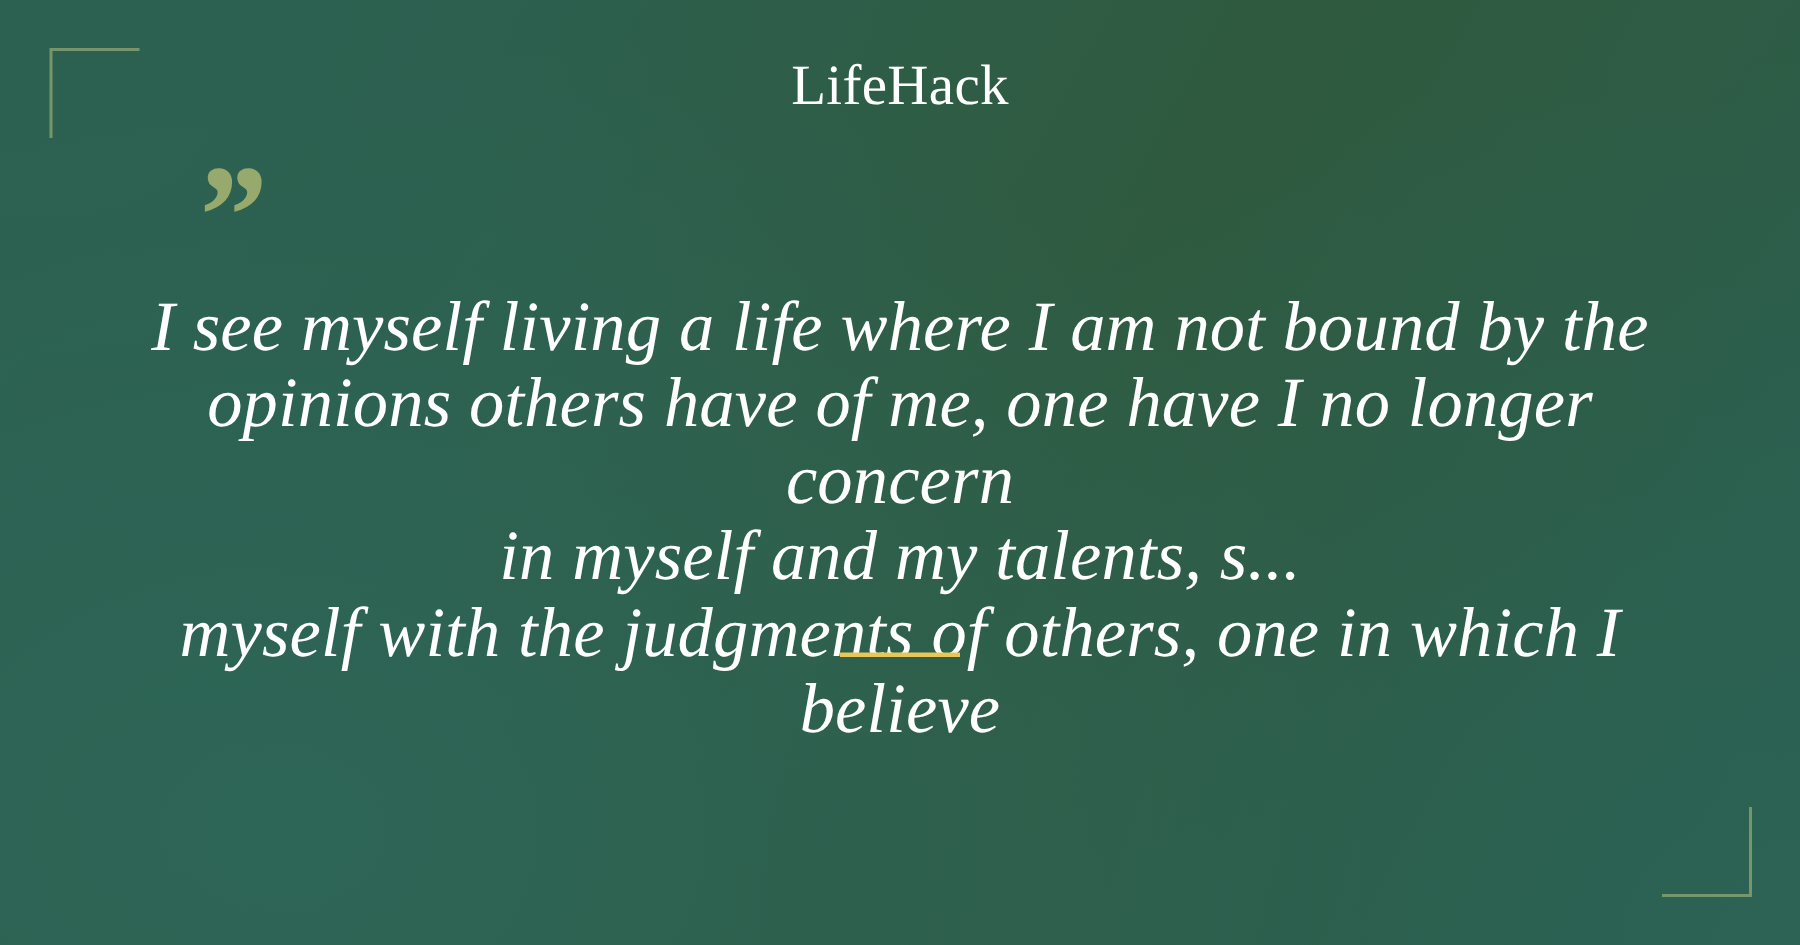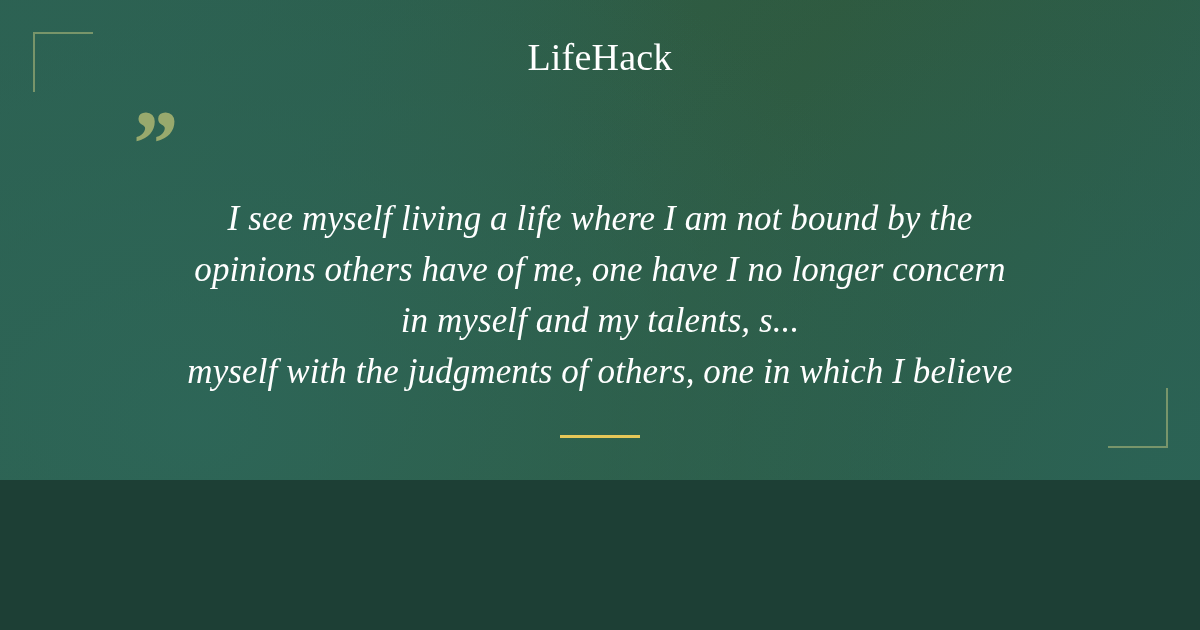--- a/index.html
+++ b/index.html
@@ -8,21 +8,21 @@
     padding: 0;
     background: #1d3f35;
   }
   body {
     font-family: "Liberation Sans", sans-serif;
   }
 
   .card {
     position: relative;
     width: 1200px;
-    height: 480px;
+    height: 630px;
     overflow: hidden;
     background-color: #2e5b44;
     background-image:
       radial-gradient(ellipse 1100px 820px at 16% 88%, rgba(45,102,88,0.95) 0%, rgba(45,100,85,0.55) 38%, rgba(45,98,82,0.0) 68%),
       radial-gradient(ellipse 900px 700px at 2% 4%, rgba(44,97,82,0.92) 0%, rgba(44,96,80,0.40) 45%, rgba(44,95,78,0.0) 75%),
       radial-gradient(ellipse 1000px 760px at 99% 99%, rgba(43,99,85,0.85) 0%, rgba(43,98,84,0.35) 45%, rgba(43,97,82,0.0) 78%),
       linear-gradient(118deg, #2c6152 0%, #2e5d47 34%, #2f5a3f 58%, #2d5c46 80%, #2c6053 100%);
     box-sizing: border-box;
   }
 
@@ -79,21 +79,21 @@
   .quote-block {
     position: absolute;
     left: 100px;
     right: 100px;
     top: 193px;
   }
   .quote-text {
     margin: 0;
     font-family: "Liberation Serif", "DejaVu Serif", serif;
     font-style: italic;
-    font-size: 35px;
+    font-size: 47px;
     line-height: 51px;
     color: #ffffff;
     text-align: center;
     letter-spacing: 0.1px;
   }
 
   
   .divider {
     position: absolute;
     left: 50%;

